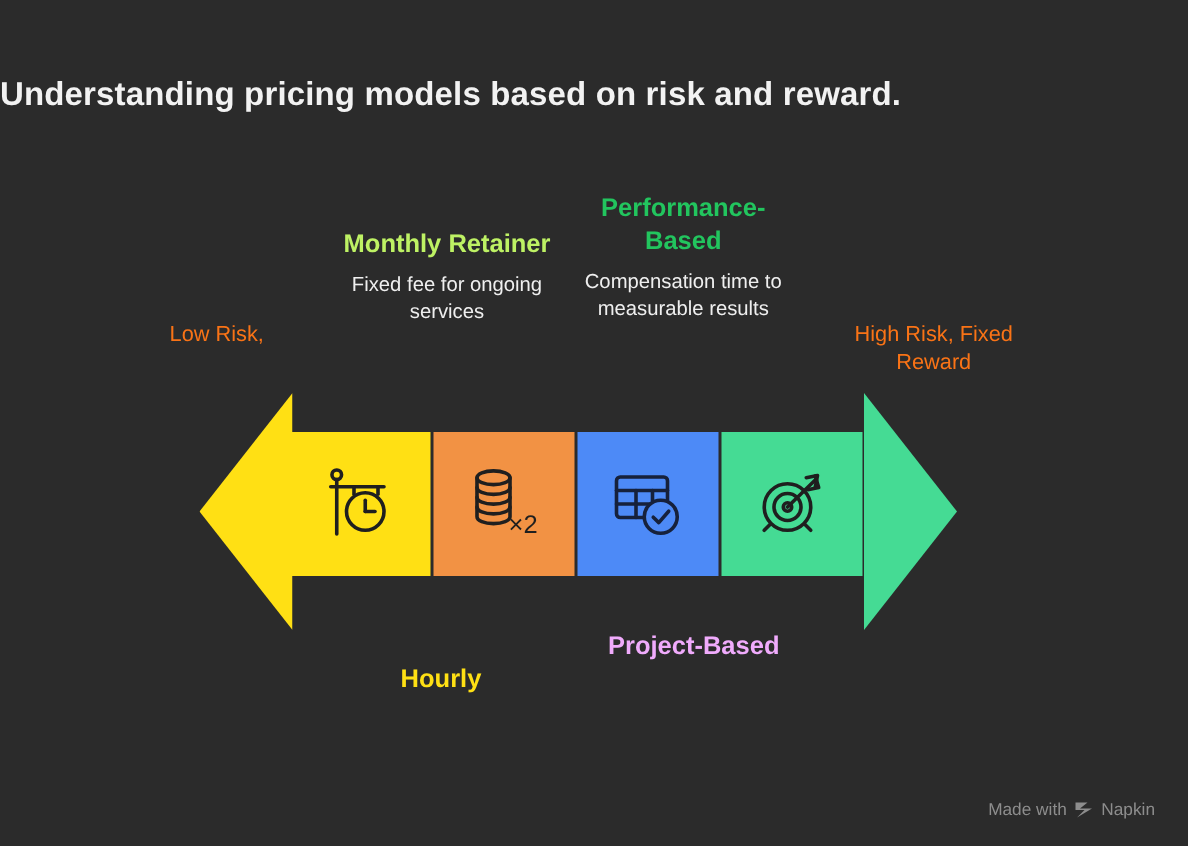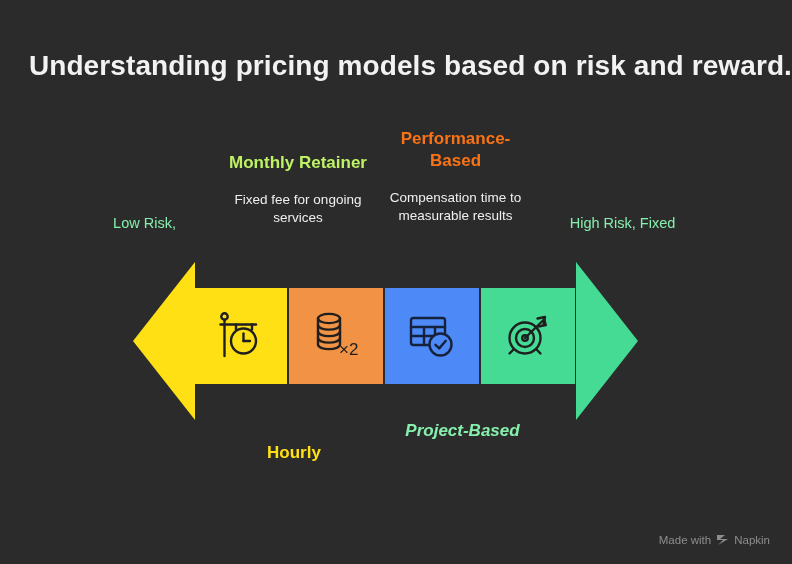--- a/index.html
+++ b/index.html
@@ -20,31 +20,31 @@
     width: 792px;
     height: 564px;
   }
 
   
   .title {
     position: absolute;
     left: 0;
     top: 50px;
     width: 792px;
-    text-align: right;
+    text-align: left;
     color: #f2f2f2;
-    font-size: 28px;
+    font-size: 22px;
     font-weight: bold;
     letter-spacing: 0.1px;
   }
 
   
   .end-caption {
     position: absolute;
-    color: #86efac;
+    color: #f97316;
     font-size: 14.5px;
     line-height: 19px;
     text-align: center;
     font-weight: normal;
   }
   .end-caption.left  { left: 79px;  top: 214px; width: 131px; }
   .end-caption.right { left: 556px; top: 214px; width: 133px; }
 
   
   .stage {
@@ -94,21 +94,21 @@
   }
   .lbl .head {
     font-size: 17px;
     font-weight: bold;
     line-height: 22px;
   }
   .lbl .desc {
     font-size: 13.5px;
     color: #efefef;
     line-height: 18px;
-    margin-top: 17px;
+    margin-top: 7px;
     font-weight: normal;
   }
 
   
   .lbl.top-1 { left: 222px; top: 152px; width: 152px; }
   .lbl.top-2 { left: 378px; top: 128px; width: 155px; }
   
   .lbl.bot-1 { left: 218px; top: 420px; width: 152px; margin-top: 22px; }
   .lbl.bot-2 { left: 385px; top: 420px; width: 155px; }
   .lbl.bot-1 .desc, .lbl.bot-2 .desc { margin-top: 9px; }
@@ -132,20 +132,21 @@
 <div id="canvas">
 
   <div class="title">Understanding pricing models based on risk and reward.</div>
 
   <div class="end-caption left">
     <div>Low Risk,</div>
   </div>
 
   <div class="end-caption right">
     <div>High Risk, Fixed</div>
+    <div>Reward</div>
   </div>
 
   <div class="stage">
 
     <svg class="arrow-left" viewBox="0 0 62 158">
       <polygon id="arrowL" points="62,0 62,158 0,79" fill="#ffe014"></polygon>
     </svg>
 
     <svg class="arrow-right" viewBox="0 0 62 158">
       <polygon id="arrowR" points="0,0 0,158 62,79" fill="#45db94"></polygon>
@@ -212,30 +213,30 @@
 
     </div>
   </div>
 
   <div class="lbl top-1">
     <div class="head" id="head-retainer" style="color: #bef264;">Monthly Retainer</div>
     <div class="desc">Fixed fee for ongoing services</div>
   </div>
 
   <div class="lbl top-2">
-    <div class="head" id="head-performance" style="color: #f97316;">Performance-Based</div>
+    <div class="head" id="head-performance" style="color: #22c55e;">Performance-Based</div>
     <div class="desc">Compensation time to measurable results</div>
   </div>
 
   <div class="lbl bot-1">
     <div class="head" id="head-hourly" style="color: rgb(255, 224, 20);">Hourly</div>
   </div>
 
   <div class="lbl bot-2">
-    <div class="head" id="head-project" style="color: #86efac; font-style: italic;">Project-Based</div>
+    <div class="head" id="head-project" style="color: #f0abfc;">Project-Based</div>
   </div>
 
   <div class="footer">
     <span>Made with</span>
     <svg class="logo" width="13" height="12" viewBox="0 0 13 12">
       <path d="M1 1 L9 1 L4 5 L12 5 L2 11 L7 6 L1 6 Z" fill="#8d8d8d"></path>
     </svg>
     <span>Napkin</span>
   </div>
 

